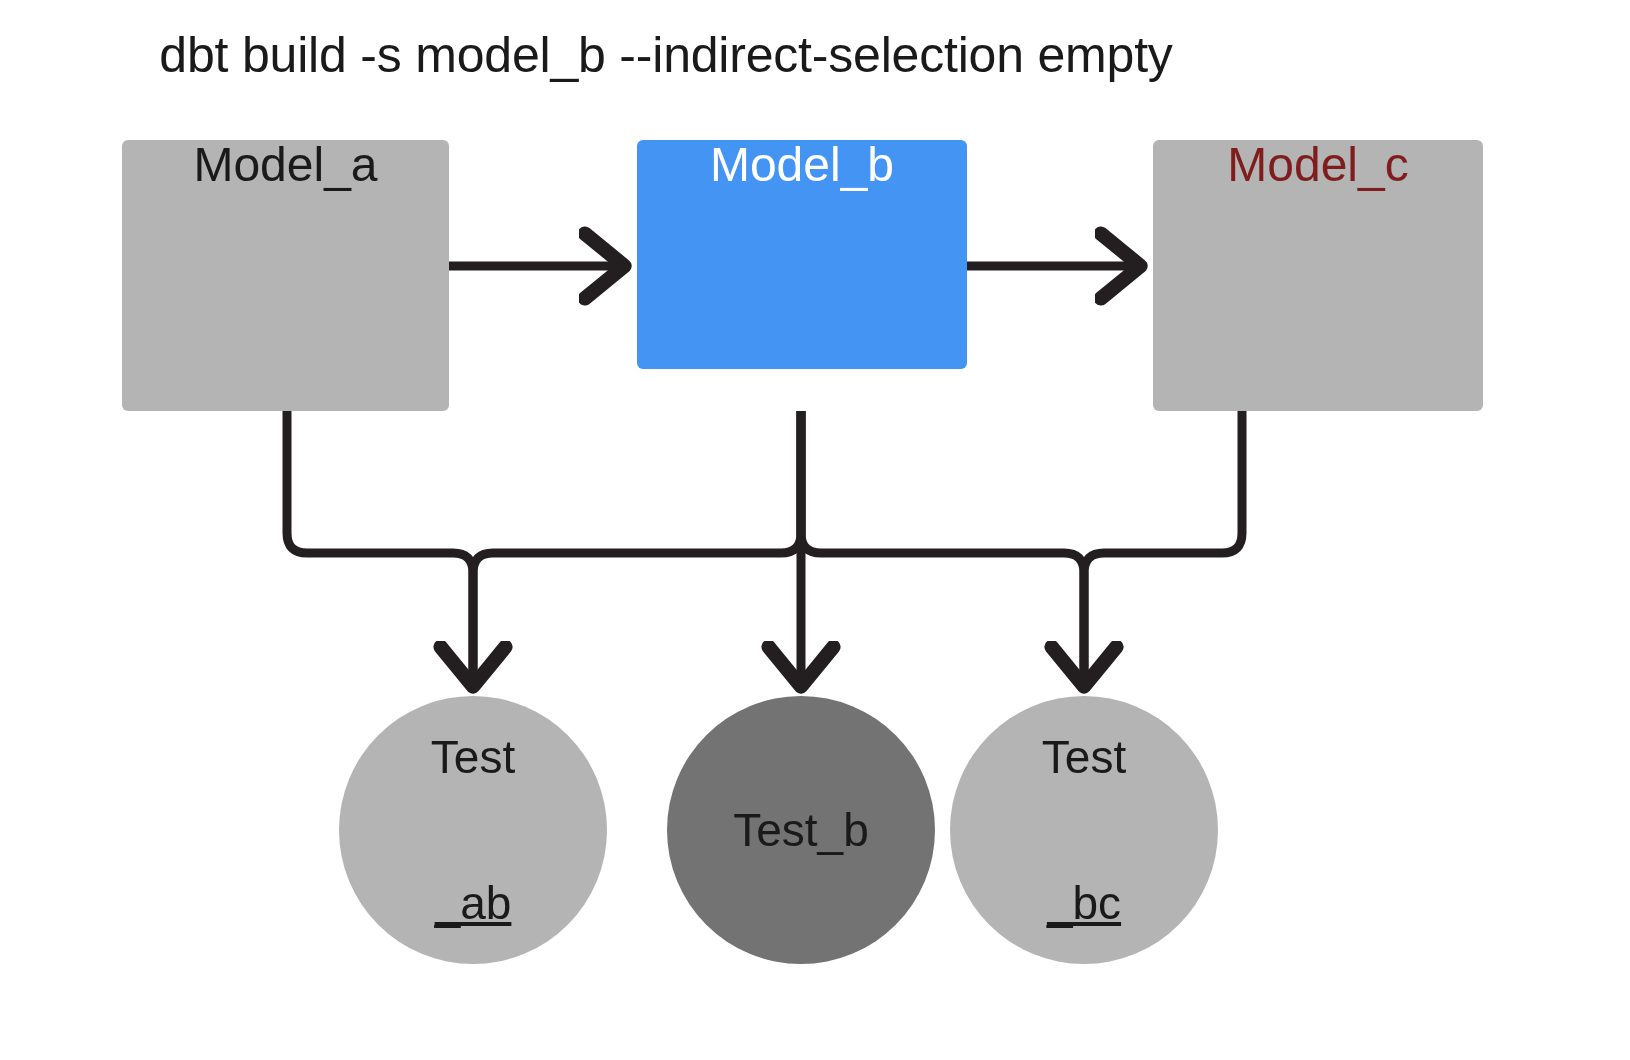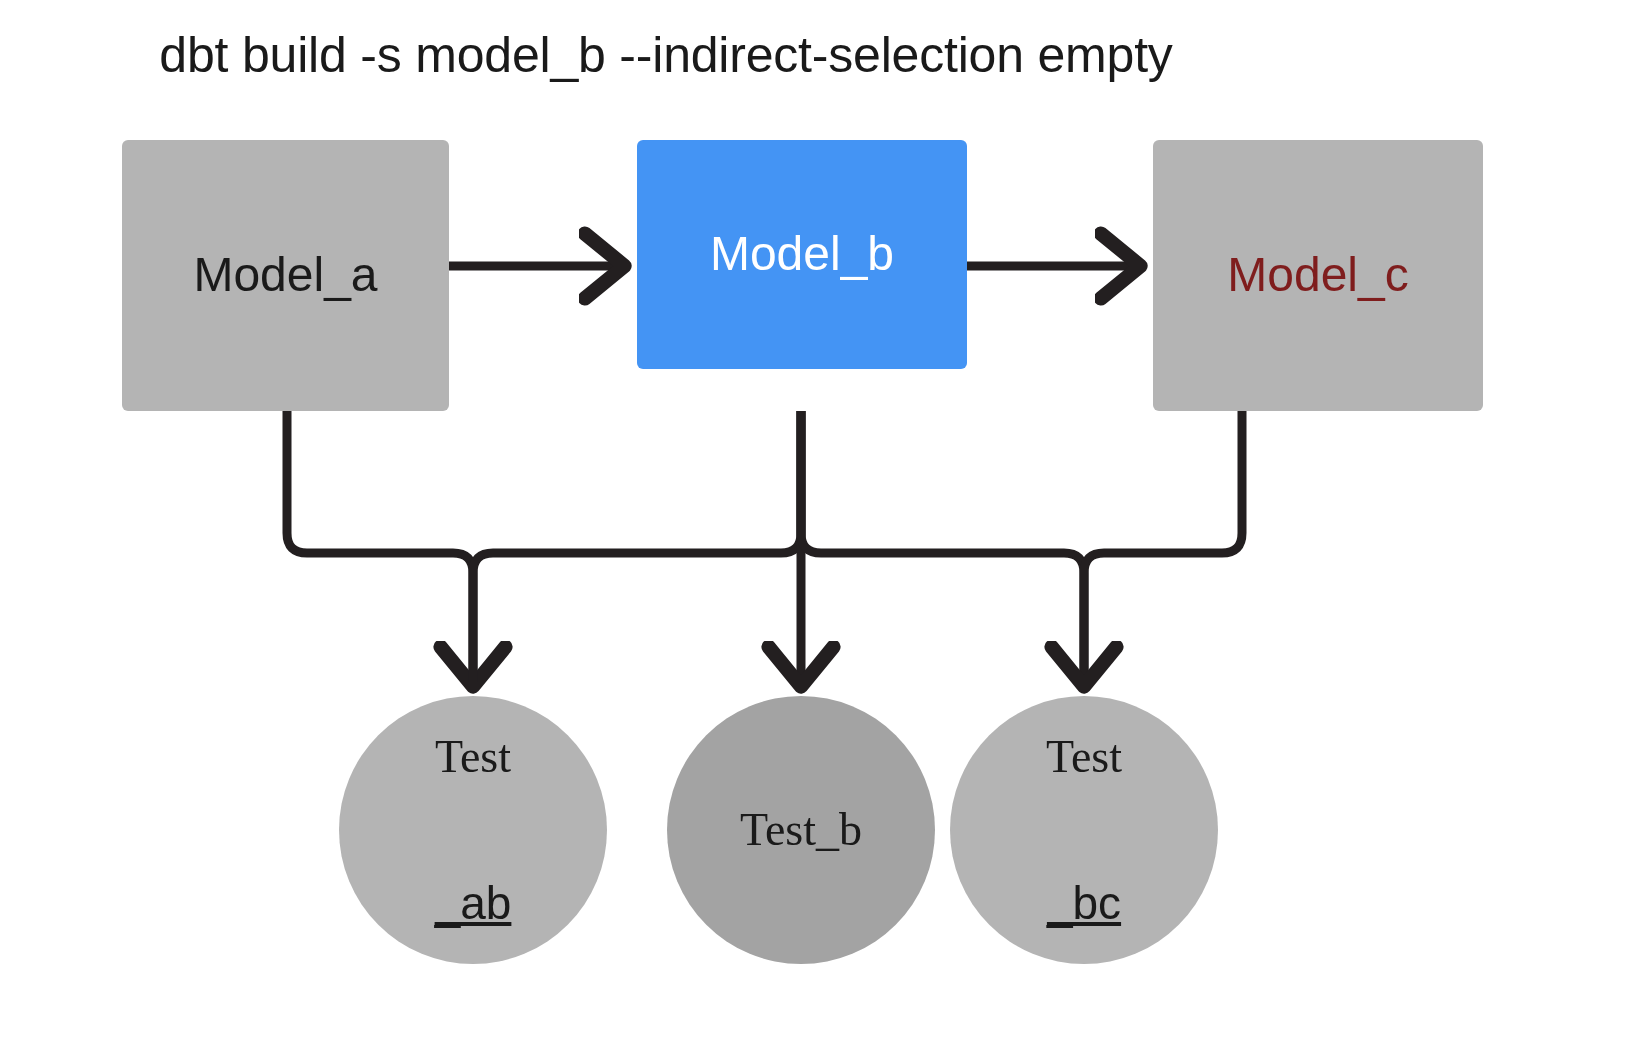--- a/index.html
+++ b/index.html
@@ -34,21 +34,21 @@
     text-align: center;
     font-size: 50px;
     color: #1a1a1a;
     letter-spacing: -0.2px;
     white-space: nowrap;
   }
   .node-box {
     position: absolute;
     border-radius: 6px;
     display: flex;
-    align-items: center;
+    align-items: flex-start;
     justify-content: center;
     box-sizing: border-box;
   }
   .node-box .node-label {
     font-size: 48px;
     line-height: 1.05;
     text-align: center;
     white-space: pre;
   }
   .node-circle {
@@ -60,21 +60,21 @@
     justify-content: center;
     box-sizing: border-box;
   }
   .node-circle .node-label {
     font-size: 46px;
     line-height: 1.0;
     text-align: center;
     color: #1a1a1a;
     white-space: pre;
   }
-  .node-circle .node-label .l1 { display: block; font-family: Liberation Serif, serif; }
+  .node-circle .node-label .l1 { display: block; }
   .node-circle .node-label .l2 { display: block; margin-top: 8px; text-decoration: underline; }
 </style>
 </head>
 <body>
 
 <div id="diagram-root">
 
   <div class="title">dbt build -s model_b --indirect-selection empty</div>
 
   <svg id="edge-layer" viewBox="0 0 1630 1060" width="1630" height="1060" xmlns="http://www.w3.org/2000/svg">
@@ -114,21 +114,21 @@
     <span class="node-label" style="color:#7f1d1d;">Model_c</span>
   </div>
 
   <div class="node-circle" style="left:339px; top:696px; width:268px; height:268px; background:#b4b4b4;">
     <span class="node-label">
       <span class="l1">Test</span>
       <span class="l2">_ab</span>
     </span>
   </div>
 
-  <div class="node-circle" style="left:667px; top:696px; width:268px; height:268px; background:#a3a3a3;">
+  <div class="node-circle" style="left:667px; top:696px; width:268px; height:268px; background:#737373;">
     <span class="node-label">
       <span class="l1">Test_b</span>
     </span>
   </div>
 
   <div class="node-circle" style="left:950px; top:696px; width:268px; height:268px; background:#b4b4b4;">
     <span class="node-label">
       <span class="l1">Test</span>
       <span class="l2">_bc</span>
     </span>

